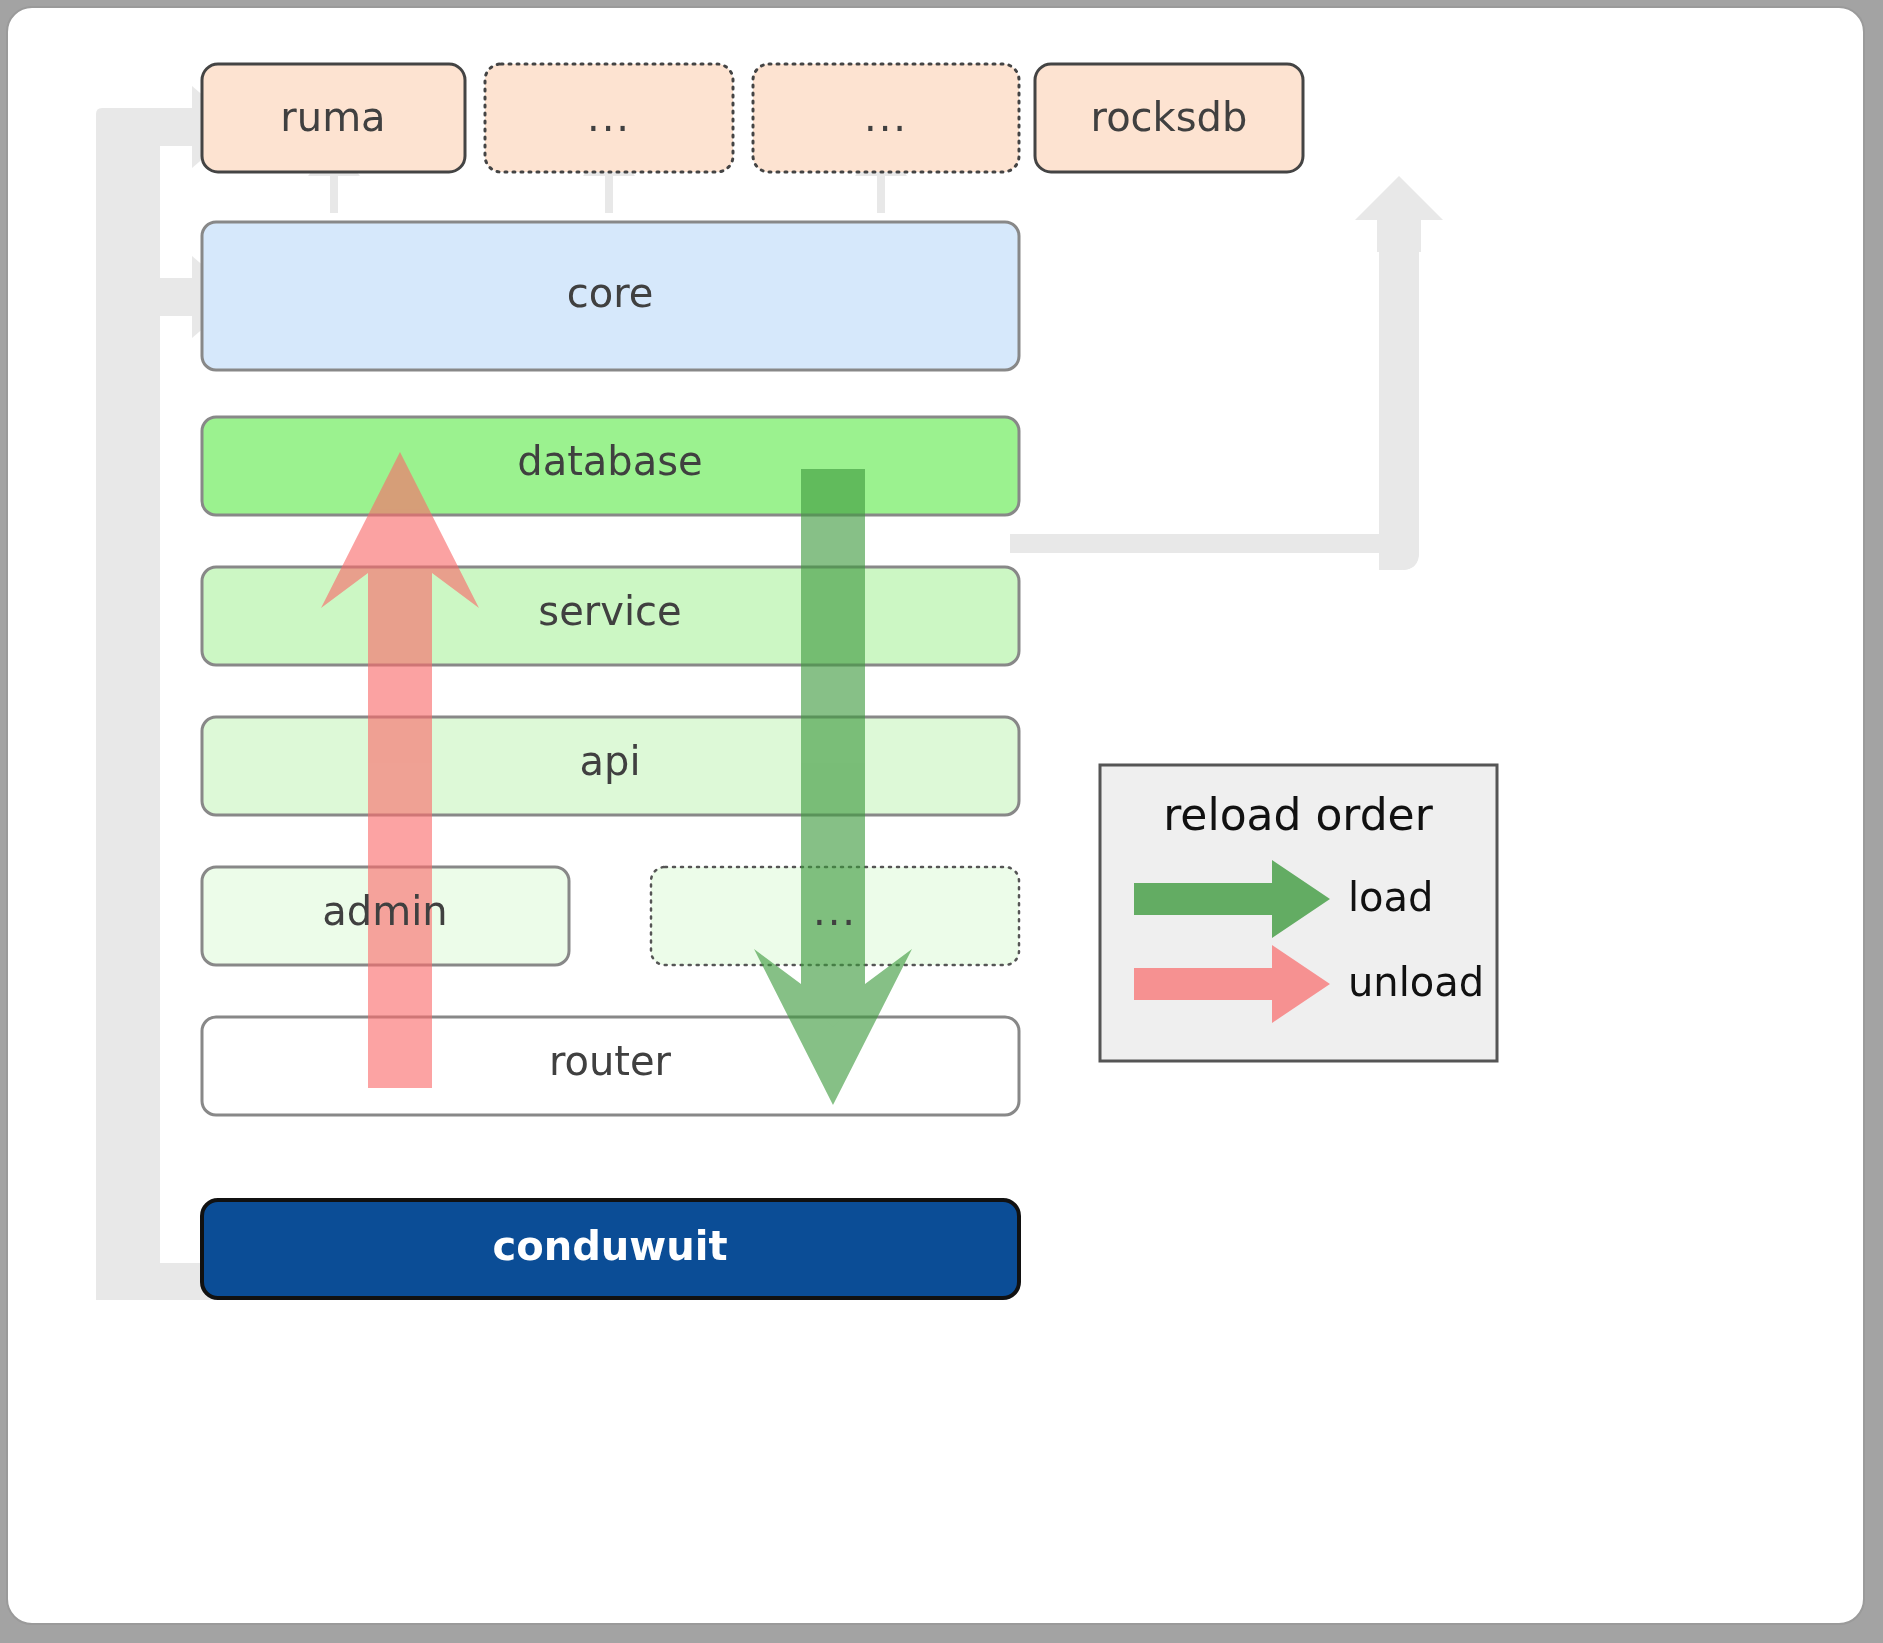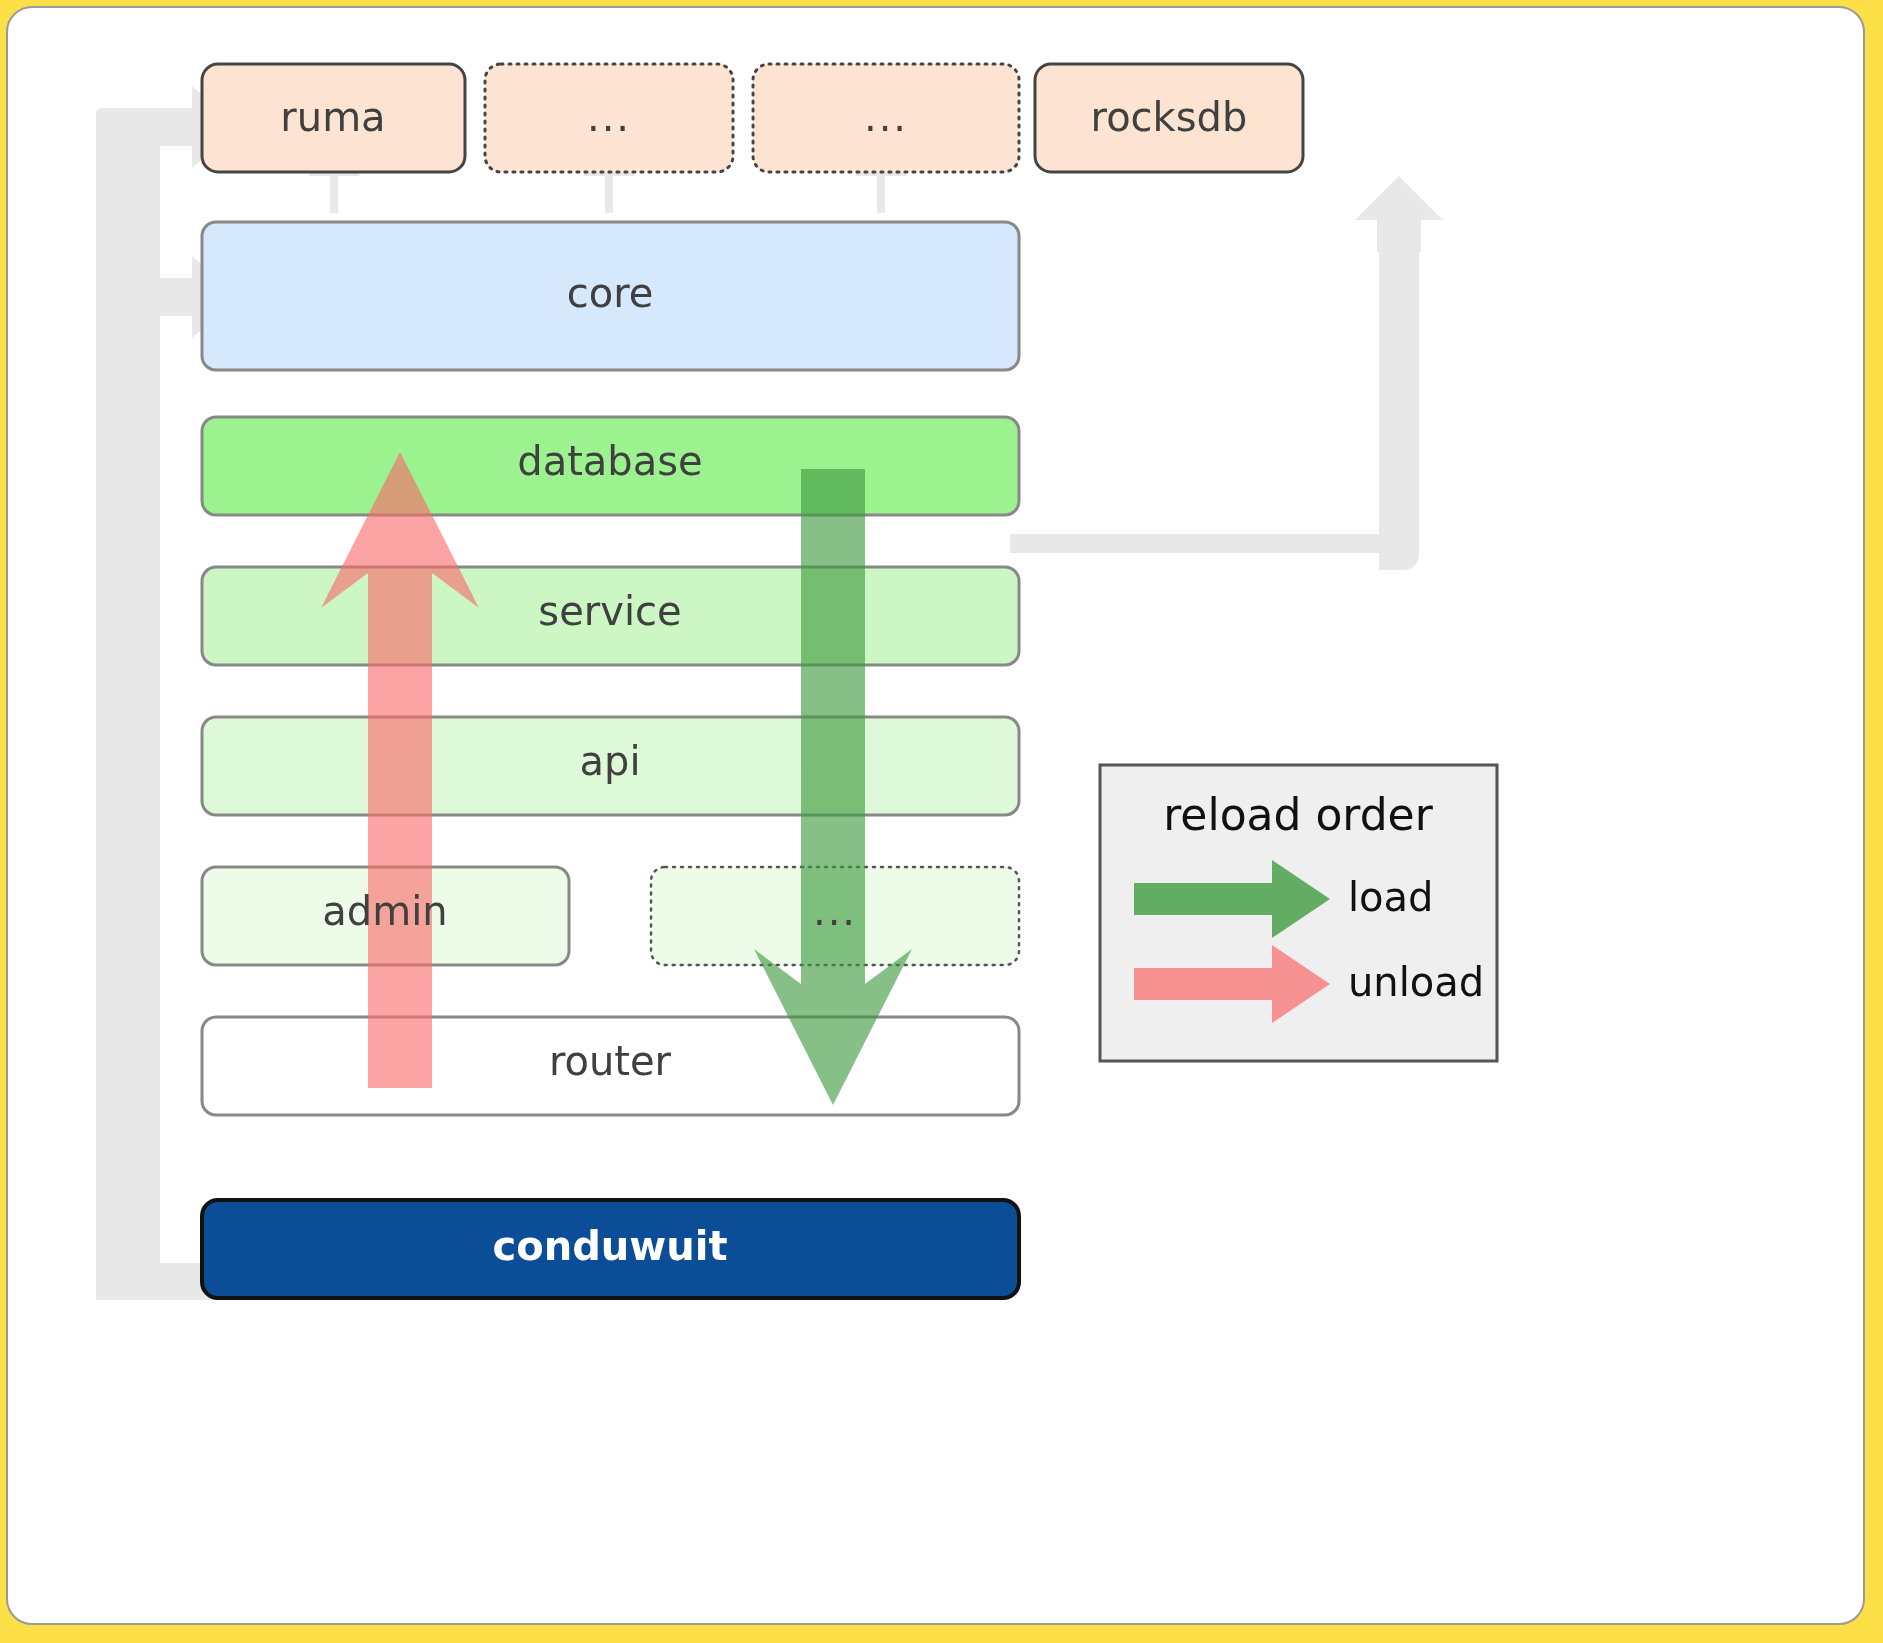--- a/index.html
+++ b/index.html
@@ -1,20 +1,20 @@
 <!DOCTYPE html>
 <html><head>
 <meta charset="utf-8">
 <style>
   html,body{margin:0;padding:0;background:#ffffff;}
   body{font-family:"DejaVu Sans","Liberation Sans",sans-serif;}
   #canvas{
     position:relative;
     width:1883px;height:1643px;
-    background:#fde047;
+    background:#a3a3a3;
     overflow:hidden;
   }
   
   #frame{
     position:absolute;left:6px;top:6px;
     width:1859px;height:1619px;
     border:2px solid #9a9a9a;
     border-radius:26px;
     background:#ffffff;
     box-sizing:border-box;

